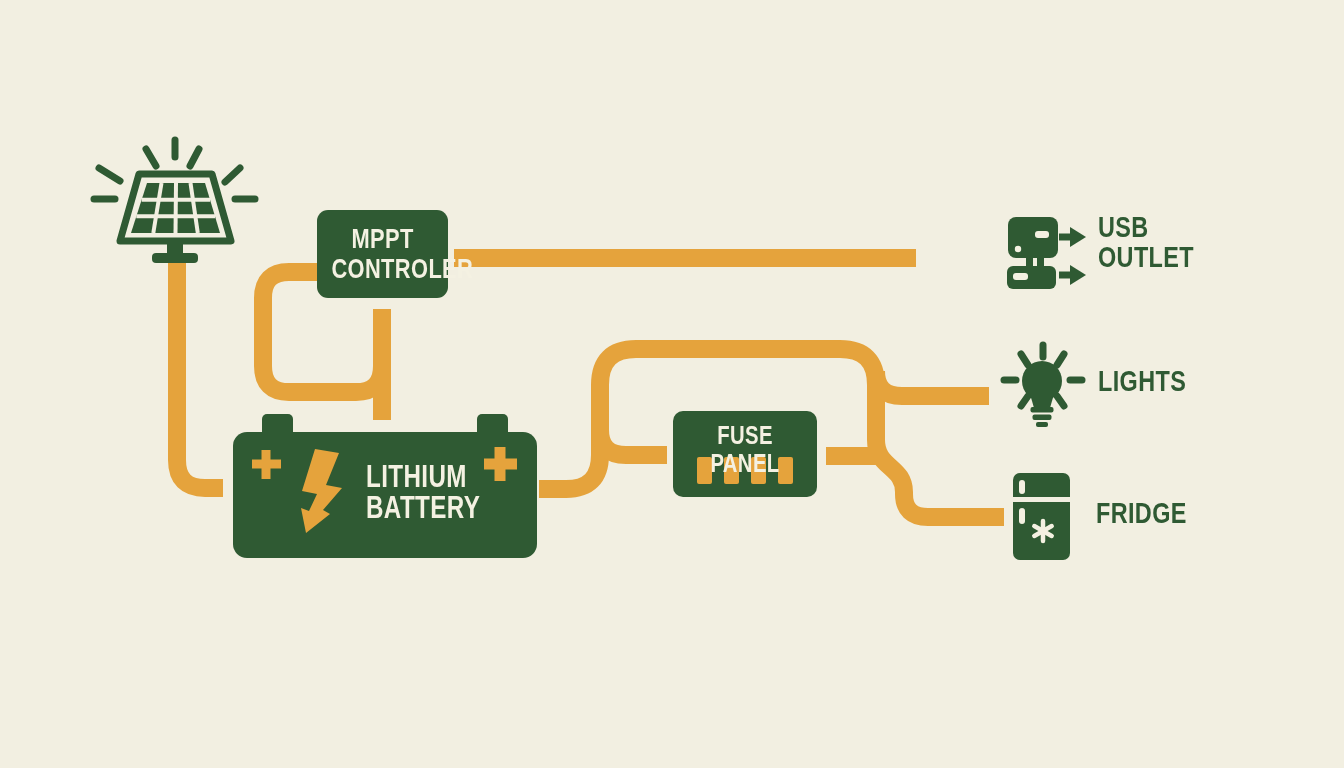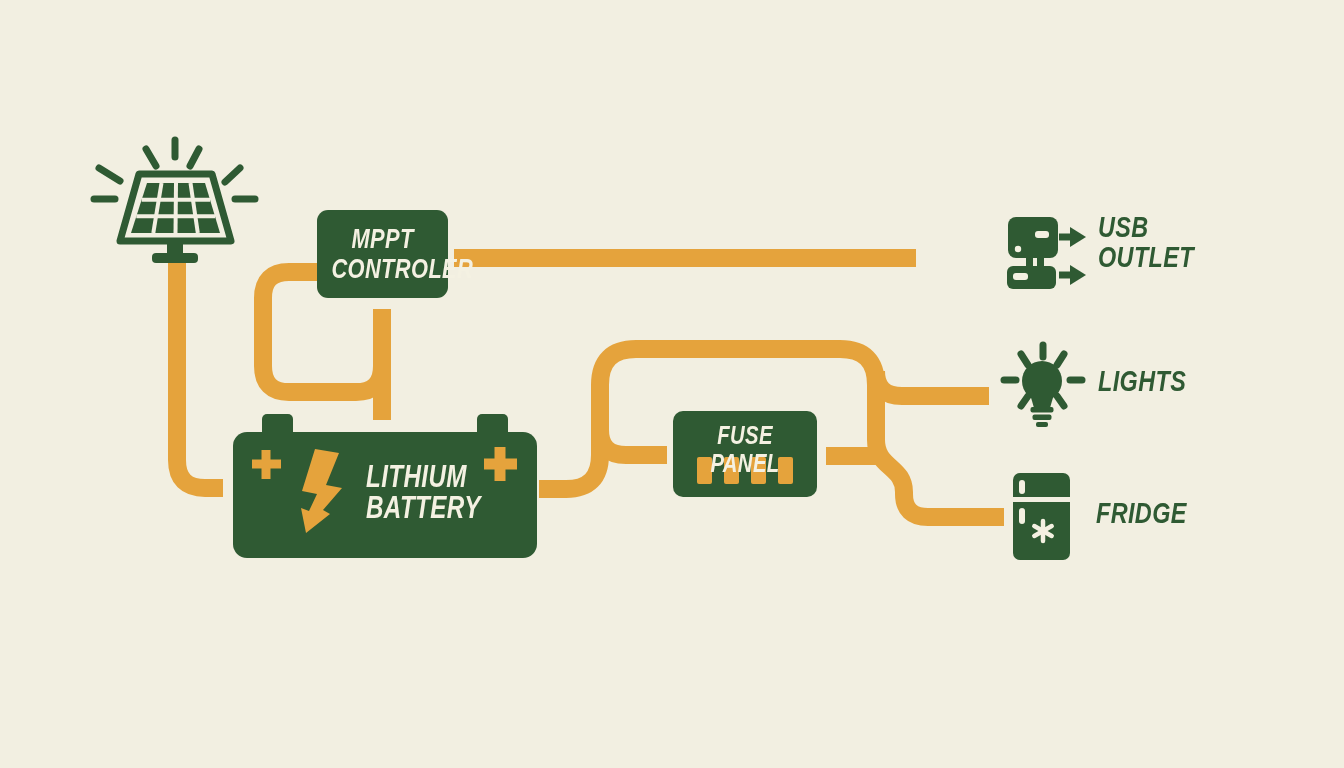--- a/index.html
+++ b/index.html
@@ -1,20 +1,20 @@
 <!DOCTYPE html>
 <html style="--bg: #f2efe1; --green: #2f5a33; --orange: #e5a33c; --cream: #f4f1e2;"><head>
 <meta charset="utf-8">
 <style>
   :root{
     --bg:#f2efe1; --green:#2f5a33; --orange:#e5a33c; --cream:#f4f1e2;
   }
   html,body{margin:0;padding:0;background:var(--bg);}
   .canvas{position:relative;width:1344px;height:568px;background:var(--bg);overflow:hidden;
-          font-family:"Liberation Sans",sans-serif;font-style:italic;}
+          font-family:"Liberation Sans",sans-serif;}
   .layer{position:absolute;left:0;top:0;width:1344px;height:768px;}
   .wire{fill:none;stroke:var(--orange);stroke-width:18;stroke-linecap:butt;}
   .fill-green{fill:var(--green);}
   .fill-orange{fill:var(--orange);}
   .fill-cream{fill:var(--cream);}
   .fill-bg{fill:var(--bg);}
   .stroke-green{stroke:var(--green);fill:none;}
   .ray{stroke:var(--green);stroke-width:7;stroke-linecap:round;fill:none;}
   .lbl{position:absolute;font-weight:700;color:var(--green);letter-spacing:.5px;
        transform:scaleX(.78);transform-origin:left top;white-space:nowrap;}

